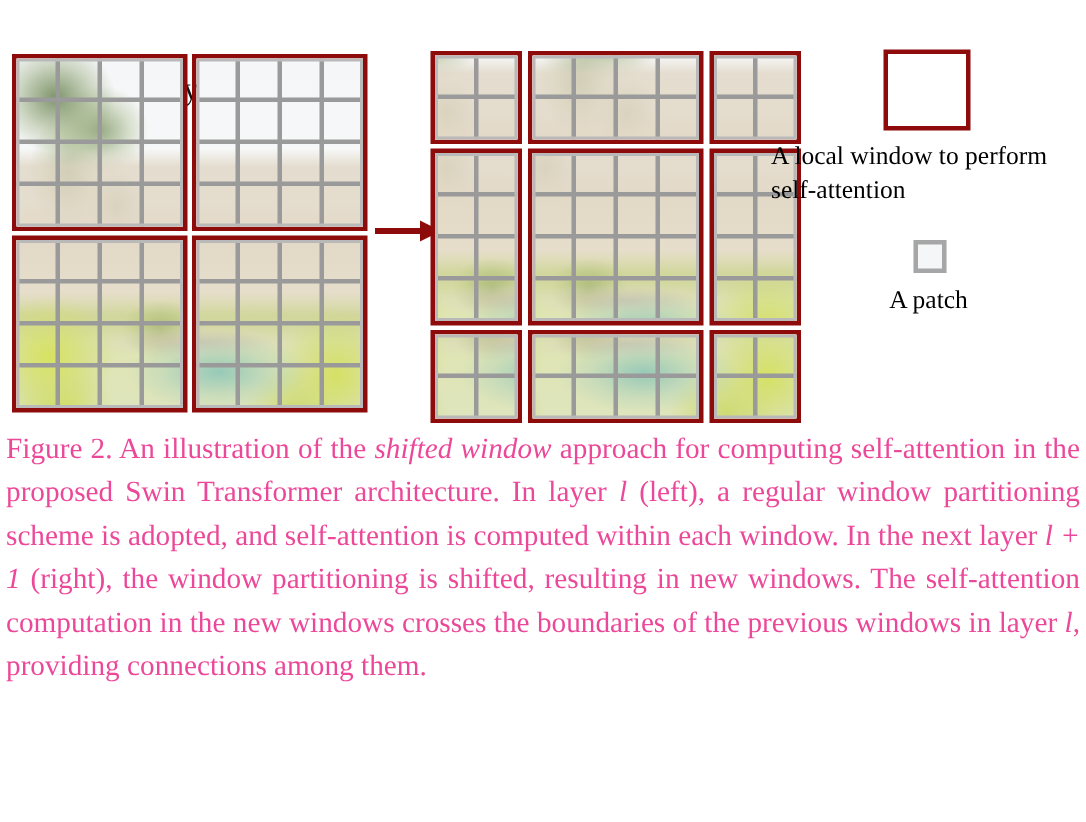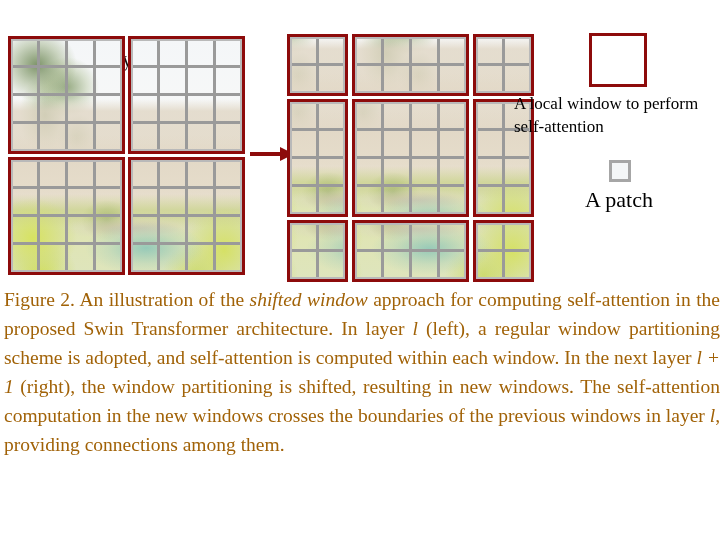--- a/index.html
+++ b/index.html
@@ -123,34 +123,34 @@
     width: 22px; height: 22px;
     box-sizing: border-box;
     border: 3px solid #a6a6a6;
     background: #f4f6f7;
   }
   #legend-patch-label {
     position: absolute;
     left: 514px; top: 189px;
     width: 210px;
     text-align: center;
-    font-size: 22px;
+    font-size: 17px;
     line-height: 22px;
   }
 
   
   #caption {
     position: absolute;
     left: 4px; top: 285px;
     width: 716px;
     font-size: 19.5px;
     line-height: 29px;
     text-align: justify;
     text-justify: inter-word;
-    color: #a16207;
+    color: #ec4899;
   }
   #caption .ital { font-style: italic; }
   #caption .mathvar { font-style: italic; font-family: "Liberation Serif", serif; }
 </style>
 </head>
 <body>
 
 <div id="figure-area">
 
   <div class="layer-title" id="title-left">Layer l</div>

